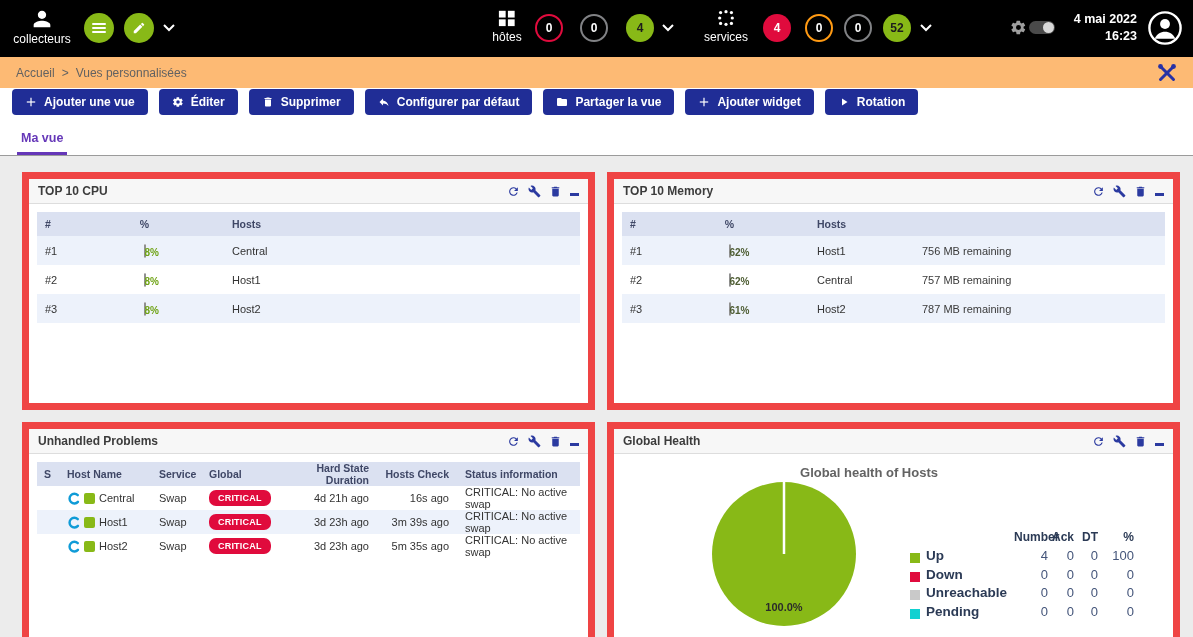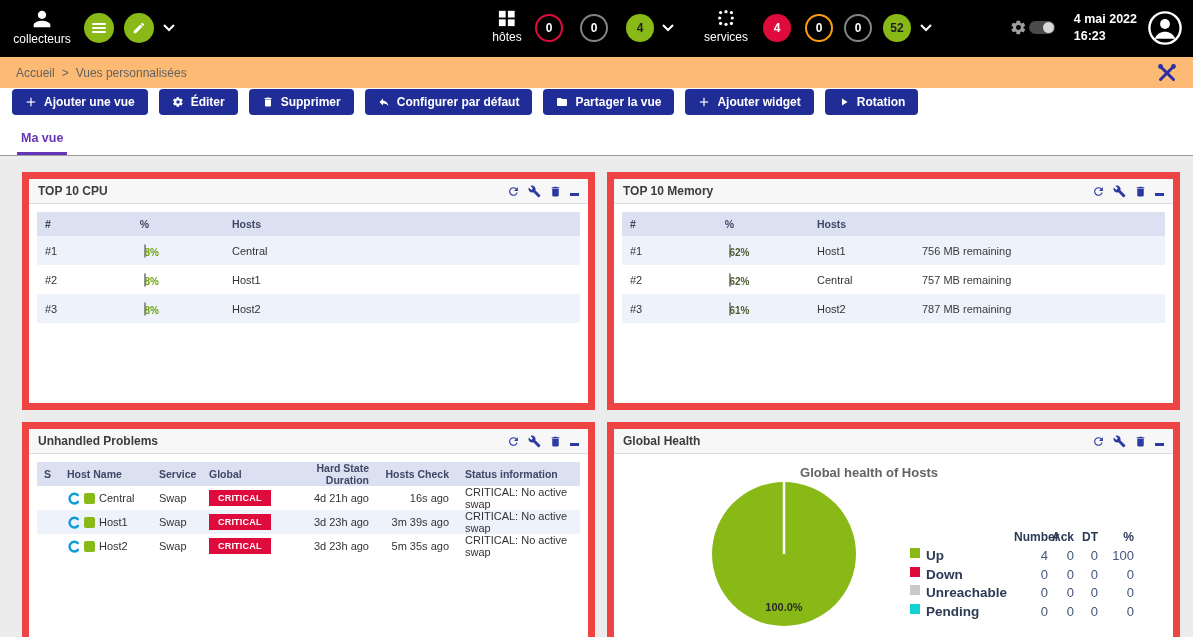--- a/index.html
+++ b/index.html
@@ -12,21 +12,21 @@
   .tb-label{font-size:12px;color:#fff;white-space:nowrap}
   .round-btn{width:30px;height:30px;border-radius:50%;background:#88b917;border:none;display:flex;align-items:center;justify-content:center;cursor:pointer}
   .round-btn svg{fill:#fff}
   .chip{width:28px;height:28px;border-radius:50%;display:flex;align-items:center;justify-content:center;font-size:12px;font-weight:bold;color:#fff;cursor:pointer;border:2px solid transparent;background:transparent}
   .chip.o-critical{border-color:#e00b3d}
   .chip.o-warning{border-color:#ff9a13}
   .chip.o-unknown{border-color:#818285}
   .chip.f-ok{background:#88b917;border:none;color:#1d1d1d}
   .chip.f-critical{background:#e00b3d;border:none;color:#fff}
   .chev{cursor:pointer}
-  .clock{position:absolute;right:56px;top:11px;text-align:left;color:#fff;font-size:12.5px;font-weight:bold;line-height:17px}
+  .clock{position:absolute;right:56px;top:11px;text-align:right;color:#fff;font-size:12.5px;font-weight:bold;line-height:17px}
   .toggle{display:flex;align-items:center;gap:2px;cursor:pointer}
   .toggle .track{width:26px;height:13px;background:#4a4a4a;border-radius:7px;position:relative}
   .toggle .knob{position:absolute;right:1px;top:1px;width:11px;height:11px;border-radius:50%;background:#d8d8d8}
 
   
   .crumbbar{height:31px;background:#fdba74;display:flex;align-items:center;gap:7px;padding:0 16px;font-size:12px;color:#626262}
   .crumb-link{cursor:pointer}
   .crumb-tools{margin-left:auto;cursor:pointer}
   .toolbar{height:35px;background:#fff;display:flex;gap:11px;padding:1px 0 0 12px}
   .btn{height:26px;display:inline-flex;align-items:center;gap:7px;background:#202d96;color:#fff;border:none;border-radius:4px;font-size:12px;font-weight:bold;padding:0 13px;cursor:pointer;font-family:inherit;white-space:nowrap}
@@ -65,32 +65,32 @@
 
   
   .prob .trow{height:24px}
   .p-s{width:30px;padding-left:7px}
   .p-host{width:92px;display:flex;align-items:center;gap:4px}
   .p-svc{width:50px}
   .p-status{width:68px}
   .p-dur{width:102px;text-align:right;padding-right:10px}
   .p-last{width:80px;text-align:right;padding-right:10px}
   .p-info{flex:1;padding-left:6px}
-  .badge{display:inline-block;background:#e00b3d;color:#fff;font-size:9px;font-weight:bold;border-radius:0;padding:3px 9px;letter-spacing:.2px}
+  .badge{display:inline-block;background:#e00b3d;color:#fff;font-size:9px;font-weight:bold;border-radius:7px;padding:3px 9px;letter-spacing:.2px}
   .sq{width:11px;height:11px;border-radius:2px;background:#88b917;display:inline-block;flex:none}
   .c-logo{flex:none;display:inline-flex}
 
   
   .gh-body{position:relative;flex:1}
   .gh-title{position:absolute;top:11px;left:20px;width:470px;text-align:center;font-size:13px;font-weight:bold;color:#636363}
   .gh-pie{position:absolute;left:95px;top:25px;width:150px;height:150px}
   .gh-pielabel{position:absolute;left:95px;top:147px;width:150px;text-align:center;font-size:11px;font-weight:bold;color:#2b2b2b}
   .legend{position:absolute;left:296px;top:74px;font-size:13px;color:#44557a}
   .lrow{display:flex;align-items:center;height:18.5px}
-  .l-label{width:104px;display:flex;align-items:flex-start;gap:6px;font-weight:bold;color:#2b3a55;font-size:13.5px;white-space:nowrap}
+  .l-label{width:104px;display:flex;align-items:flex-end;gap:6px;font-weight:bold;color:#2b3a55;font-size:13.5px;white-space:nowrap}
   .l-num{width:34px;text-align:right}
   .l-ack{width:26px;text-align:right}
   .l-dt{width:24px;text-align:right}
   .l-pct{width:36px;text-align:right}
   .lhead .l-num,.lhead .l-ack,.lhead .l-dt,.lhead .l-pct{font-weight:bold;color:#2b3a55;font-size:12px;white-space:nowrap}
   .lsw{width:10px;height:10px;flex:none}
 </style>
 </head>
 <body>
 

